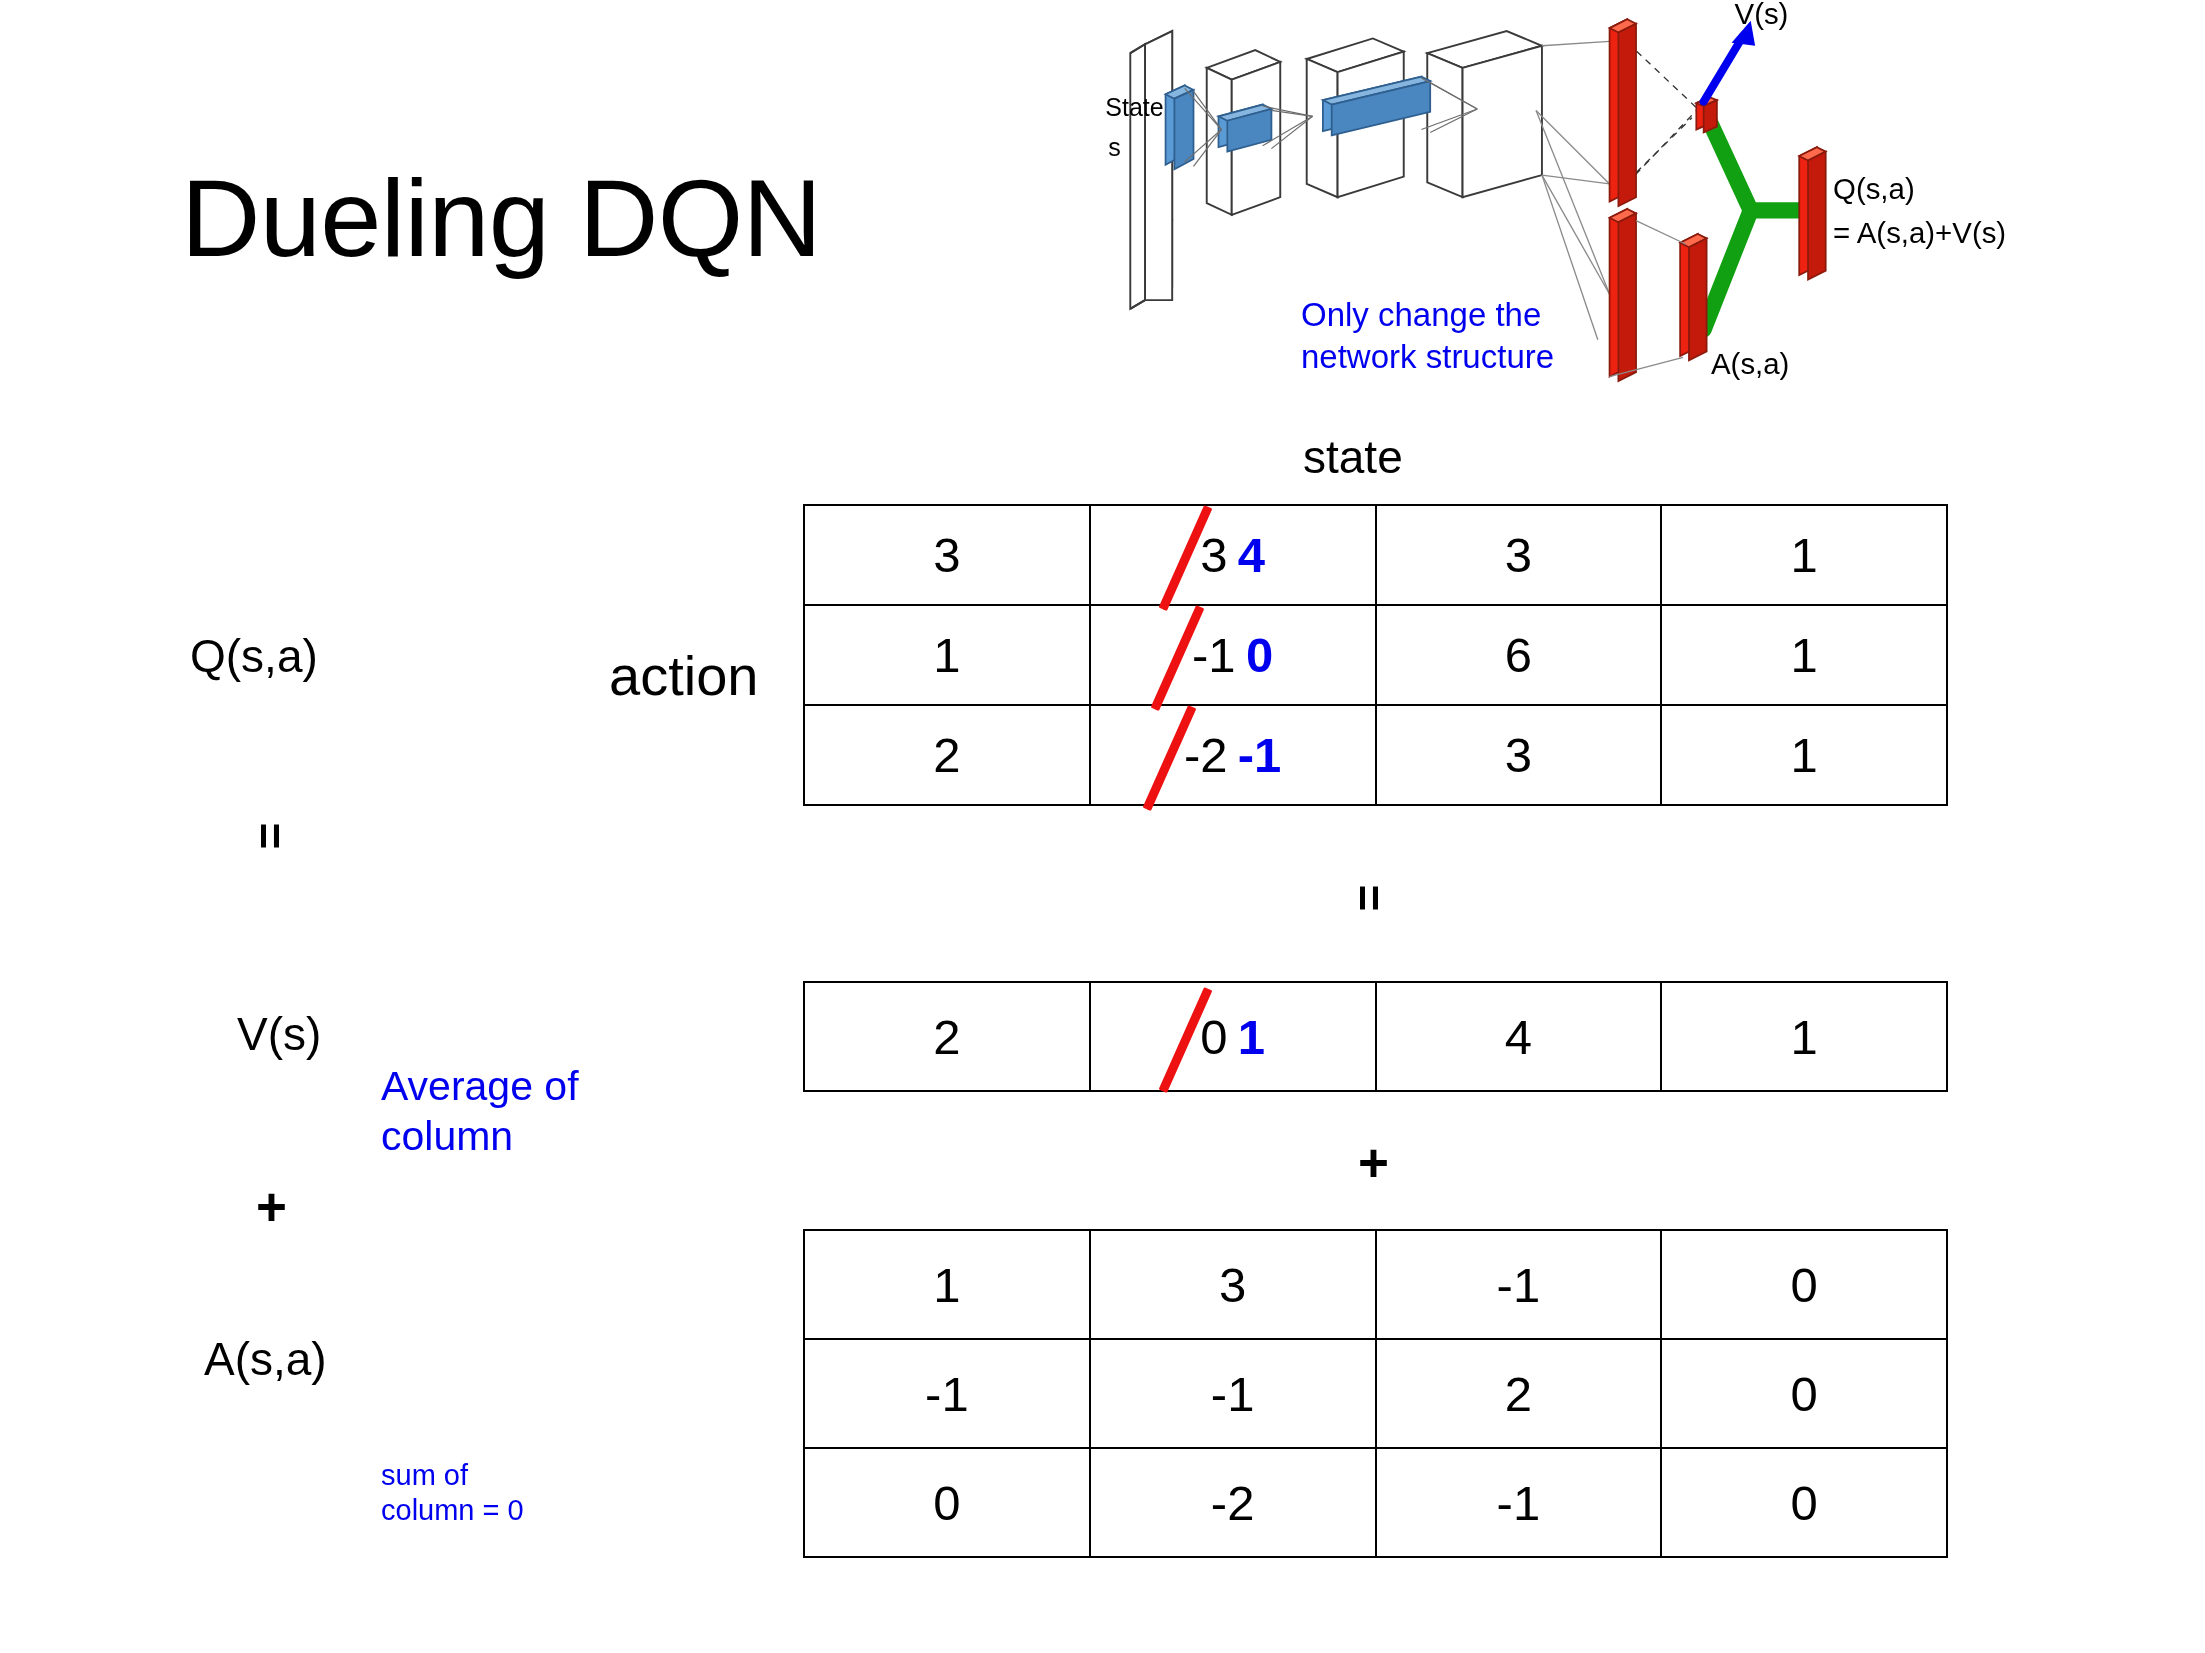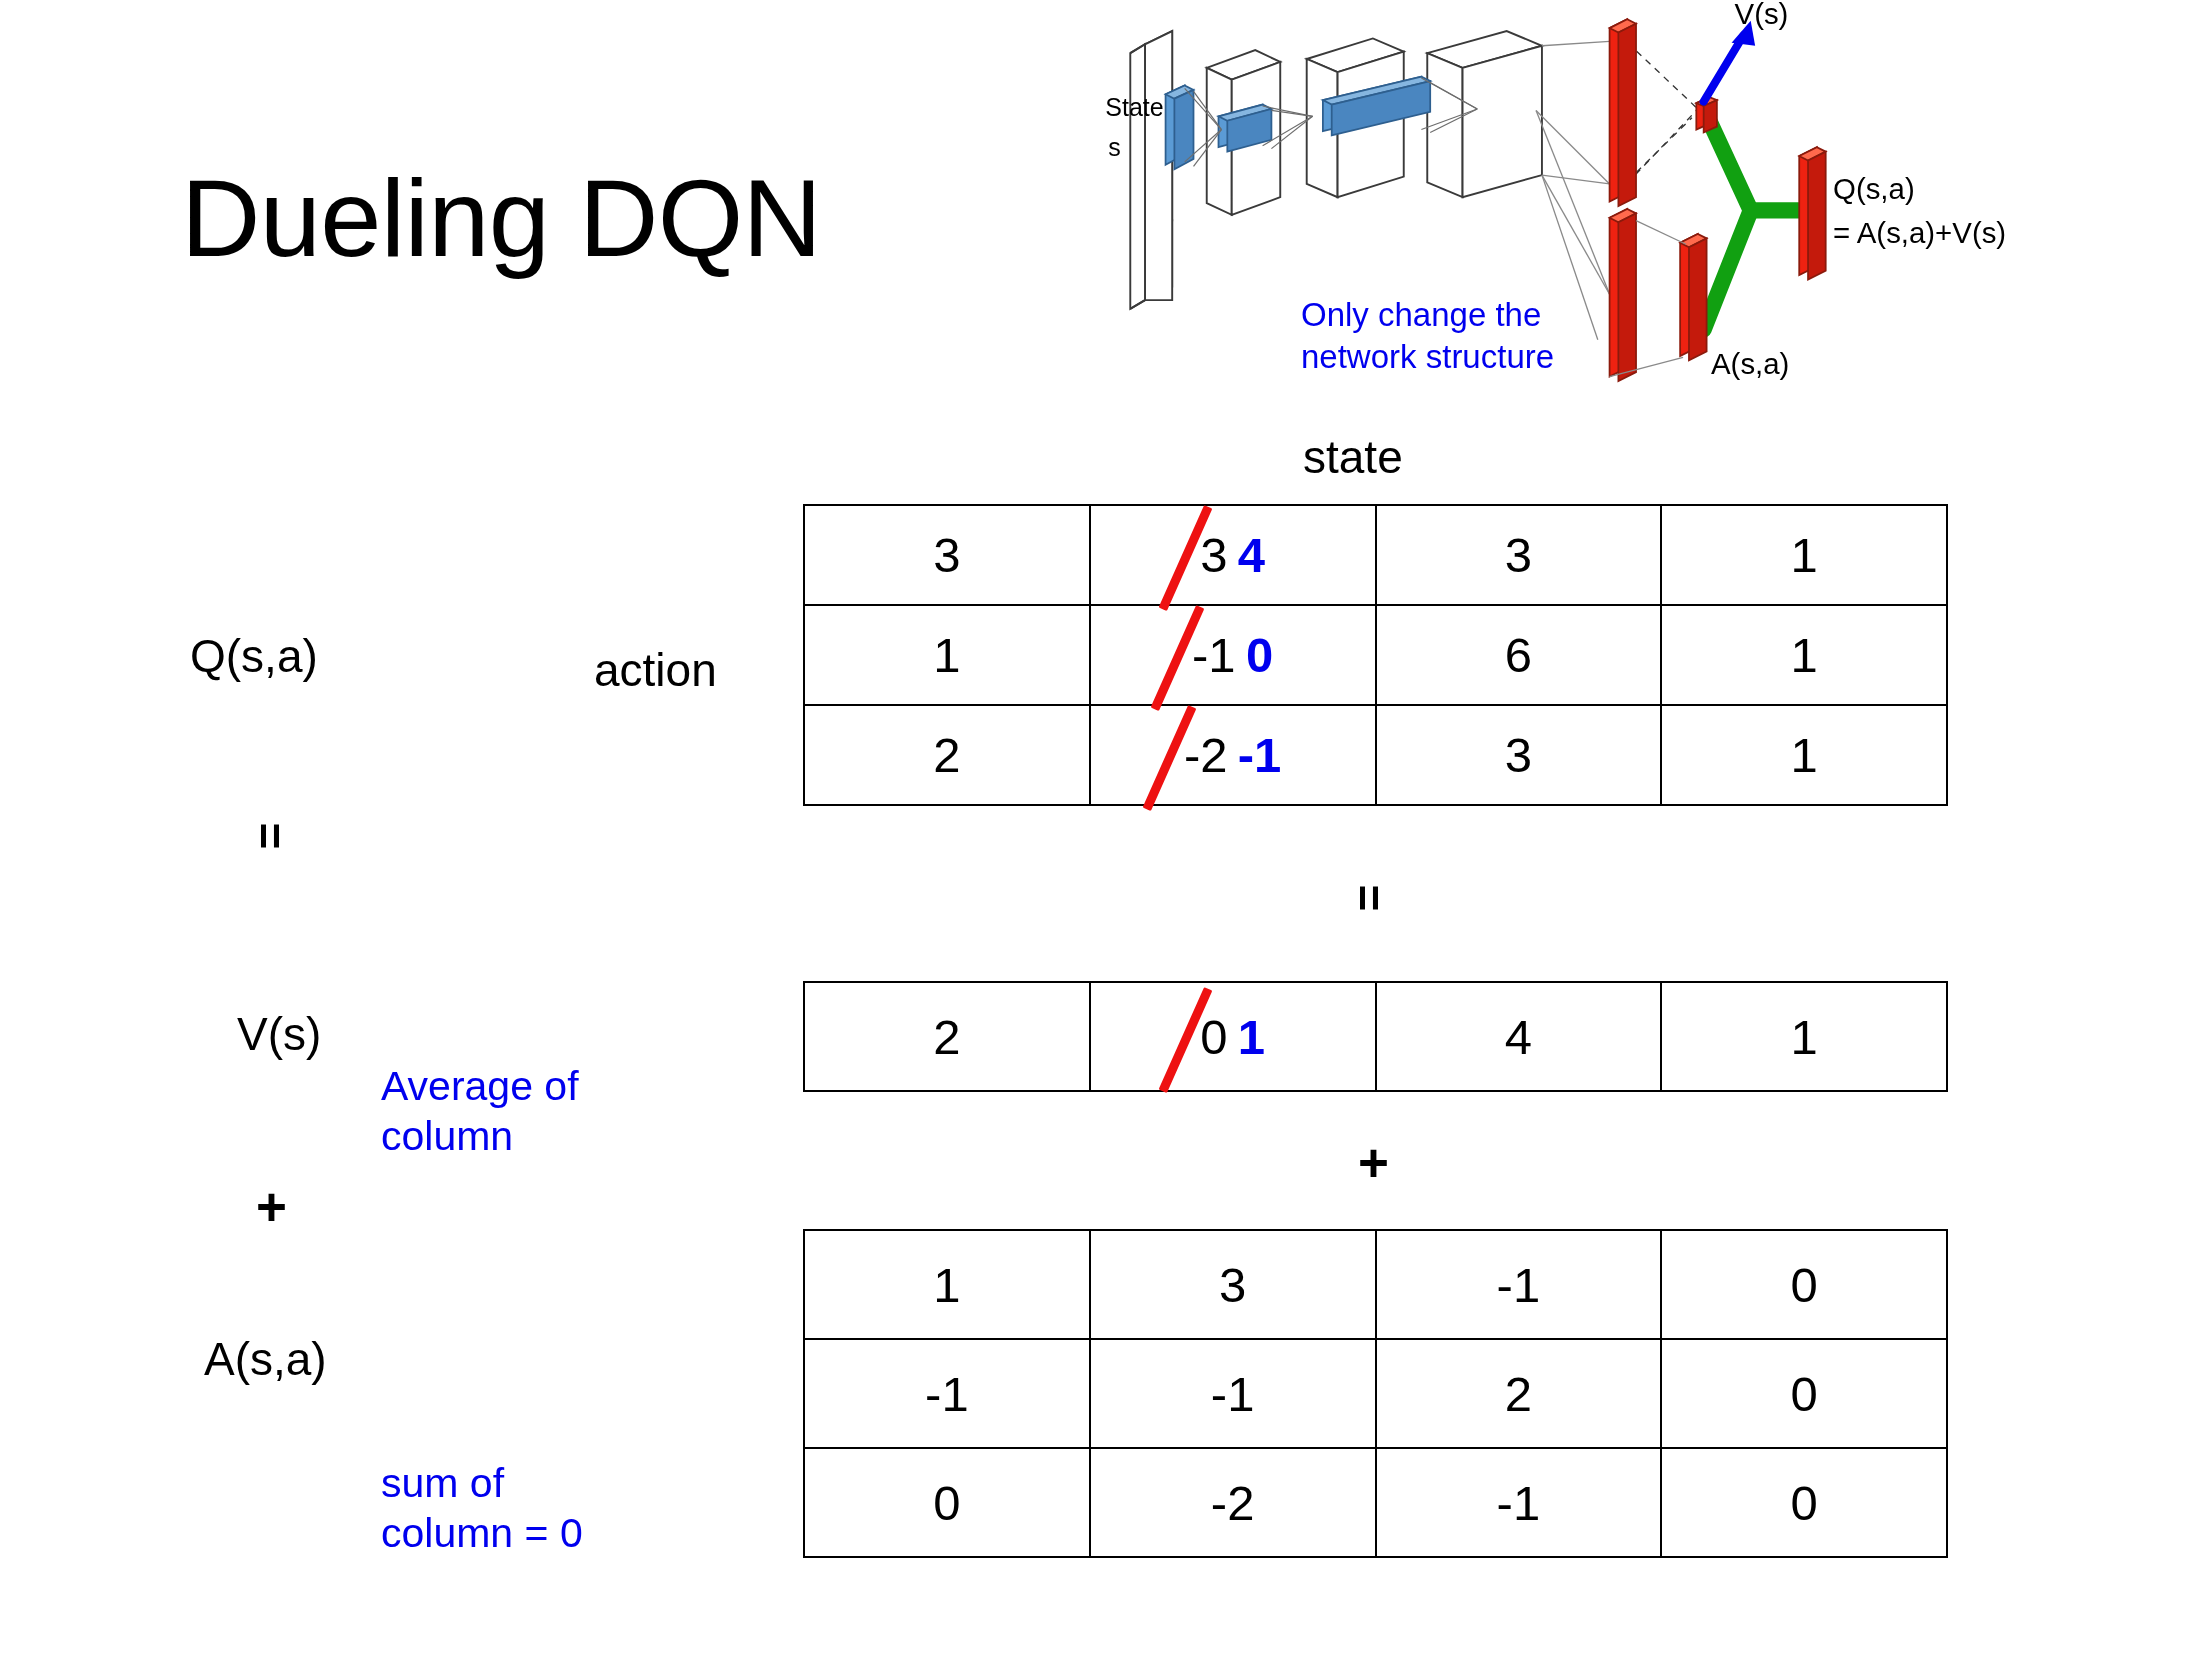--- a/index.html
+++ b/index.html
@@ -52,21 +52,21 @@
   }
 
   
   .lbl {
     position: absolute;
     white-space: nowrap;
     color: #000000;
   }
 
   #label-state  { left: 1303px; top: 430px;  font-size: 46px; }
-  #label-action { left: 594px;  top: 643px;  font-size: 46px; }
+  #label-action { left: 609px;  top: 643px;  font-size: 56px; }
 
   #label-q  { left: 190px; top: 629px;  font-size: 46px; }
   #label-v  { left: 237px; top: 1007px; font-size: 46px; }
   #label-a  { left: 204px; top: 1332px; font-size: 46px; }
 
   
   .eq-rot {
     position: absolute;
     font-size: 46px;
     font-weight: 700;
@@ -80,21 +80,21 @@
   .plus-sign {
     position: absolute;
     font-size: 53px;
     font-weight: 700;
     color: #000000;
   }
   #plus-left { left: 256px;  top: 1176px; }
   #plus-mid  { left: 1358px; top: 1132px; }
 
   #note-avg  { left: 381px; top: 1025px; font-size: 41px; line-height: 1.22; }
-  #note-sum  { left: 381px; top: 1422px; font-size: 41px; line-height: 1.22; }
+  #note-sum  { left: 381px; top: 1422px; font-size: 29px; line-height: 1.22; }
   .note-blue {
     position: absolute;
     color: #0000ee;
     white-space: pre-line;
     margin-top: 36px;
   }
 
   
   .grid {
     position: absolute;

